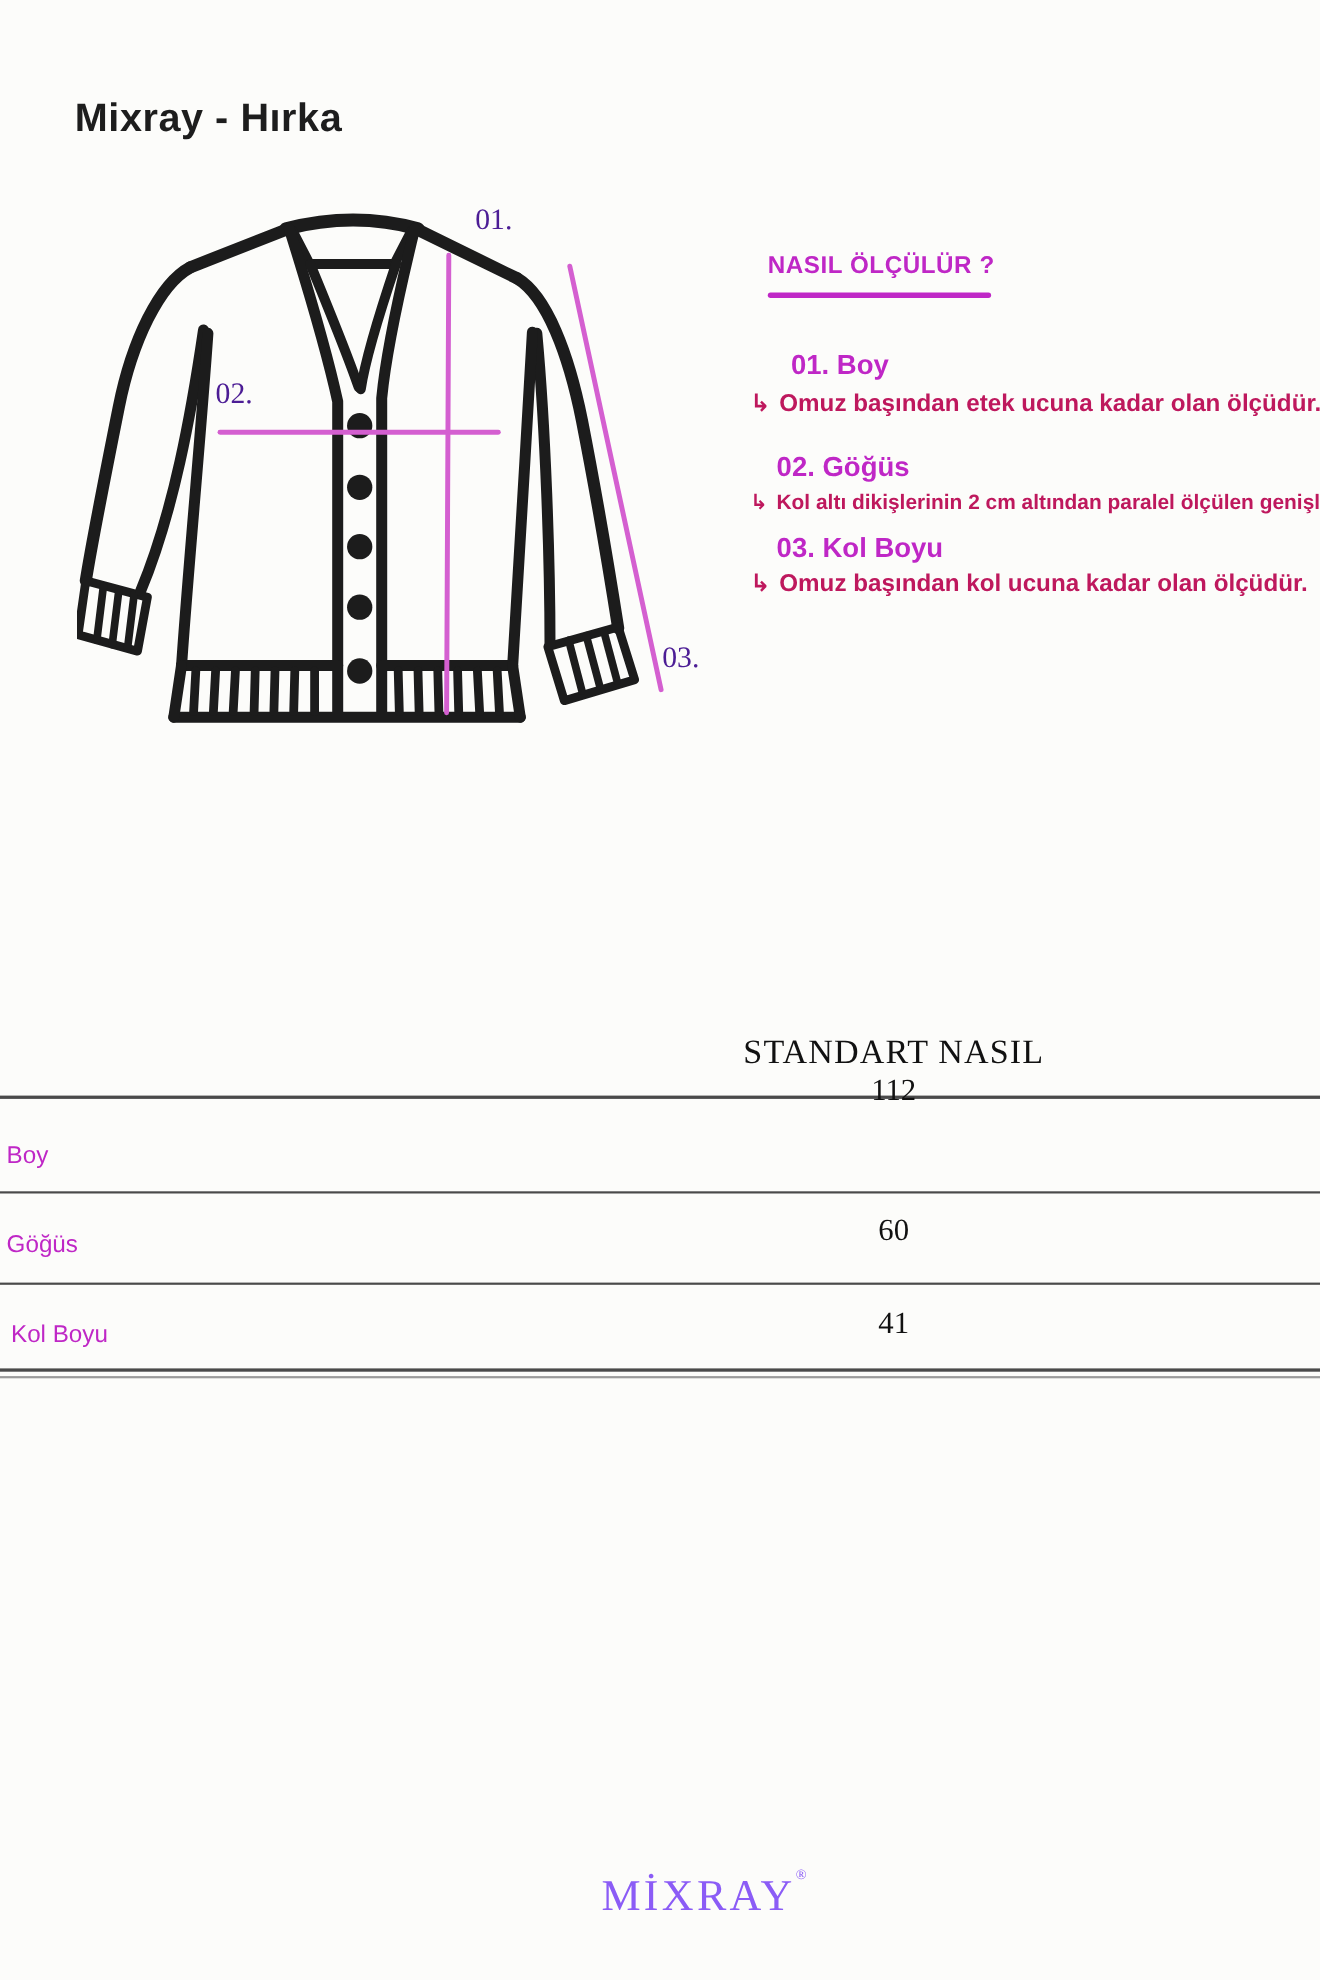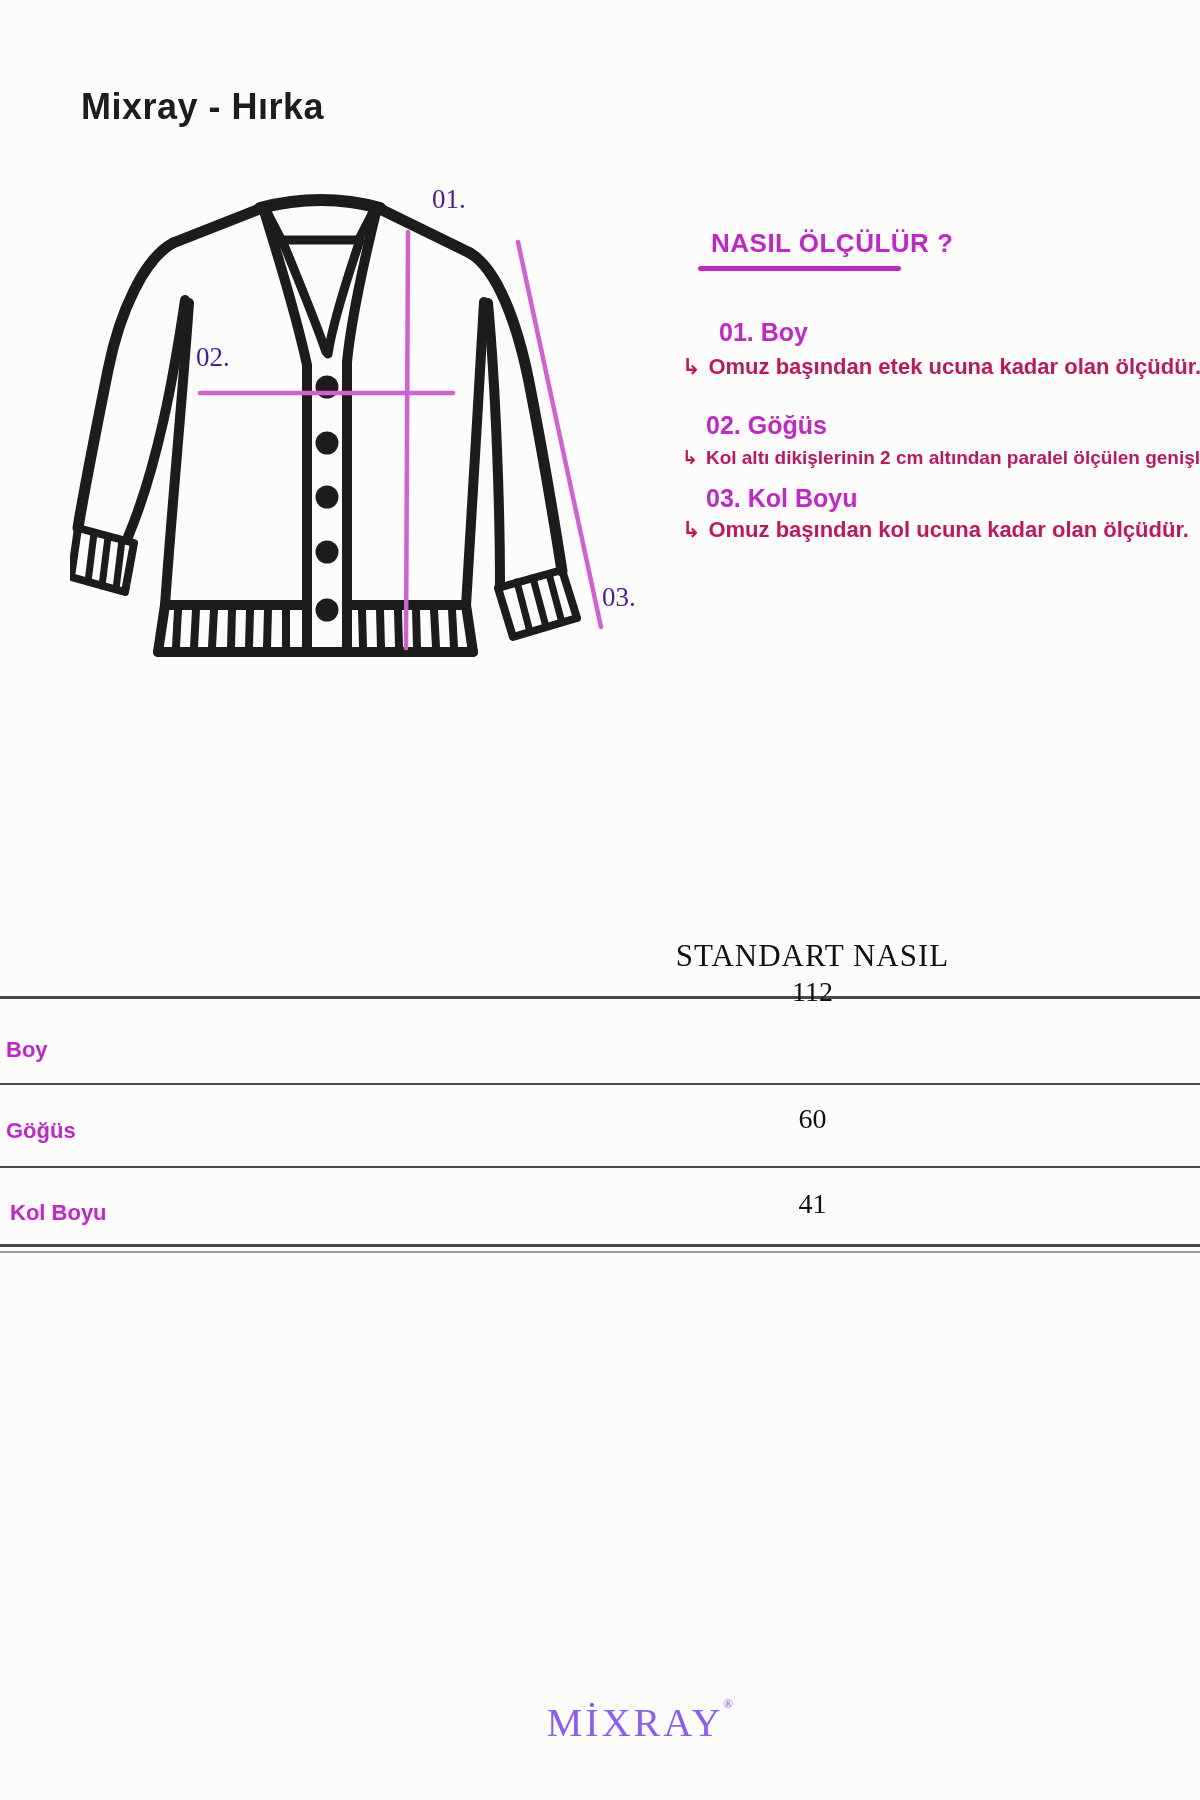--- a/index.html
+++ b/index.html
@@ -2,40 +2,40 @@
 <html><head>
 <meta charset="utf-8">
 <style>
   html,body{margin:0;padding:0;}
   body{
     width:1200px;height:1800px;position:relative;overflow:hidden;
     background:#fcfcfa;
     font-family:"Liberation Sans","DejaVu Sans",sans-serif;
   }
   .abs{position:absolute;}
-  .sans{font-family:"Liberation Sans","DejaVu Sans",sans-serif;margin-left:13px;}
+  .sans{font-family:"Liberation Sans","DejaVu Sans",sans-serif;}
 
   .page-title{
     left:68px;top:86px;font-size:36px;font-weight:bold;color:#1d1d1d;
     letter-spacing:.5px;
   }
 
   
   .diagram-wrap{left:70px;top:190px;width:540px;height:470px;}
   .measure-label{
     font-family:"Liberation Serif","DejaVu Serif",serif;
     font-size:27px;color:#4c1d95;
   }
   .lbl-01{left:432px;top:184px;}
   .lbl-02{left:196px;top:342px;}
   .lbl-03{left:602px;top:582px;}
 
   
   .htm-title{
-    left:698px;top:228px;font-size:26px;font-weight:bold;color:#bf27c6;
+    left:698px;top:228px;font-size:22px;font-weight:bold;color:#bf27c6;
     letter-spacing:.5px;
   }
   .htm-underline{
     left:698px;top:266px;width:203px;height:5px;background:#bf27c6;border-radius:3px;
   }
   .htm-heading{font-size:25px;font-weight:bold;color:#bf27c6;}
   .htm-h1{left:719px;top:318px;}
   .htm-h2{left:706px;top:411px;}
   .htm-h3{left:706px;top:484px;}
   .htm-text{font-weight:bold;color:#be185d;white-space:nowrap;}
@@ -49,21 +49,21 @@
     left:500px;top:938px;width:625px;text-align:center;
     font-family:"Liberation Serif","DejaVu Serif",serif;
     font-size:31px;color:#111;letter-spacing:1px;
   }
   .hline{left:0;width:1200px;background:#4a4a4a;}
   .hl-1{top:996px;height:3px;}
   .hl-2{top:1083px;height:2px;}
   .hl-3{top:1166px;height:2px;}
   .hl-4{top:1244px;height:3px;}
   .hl-5{top:1251px;height:2px;background:#9a9a9a;}
-  .row-label{font-size:22px;font-weight:bold;color:#bf27c6;left:6px;}
+  .row-label{font-size:22px;font-weight:normal;color:#bf27c6;left:6px;}
   .rl-1{top:1037px;}
   .rl-2{top:1118px;}
   .rl-3{top:1200px;left:10px;}
   .row-value{
     left:500px;width:625px;text-align:center;
     font-family:"Liberation Serif","DejaVu Serif",serif;
     font-size:28px;color:#111;
   }
   .rv-1{top:976px;}
   .rv-2{top:1103px;}

